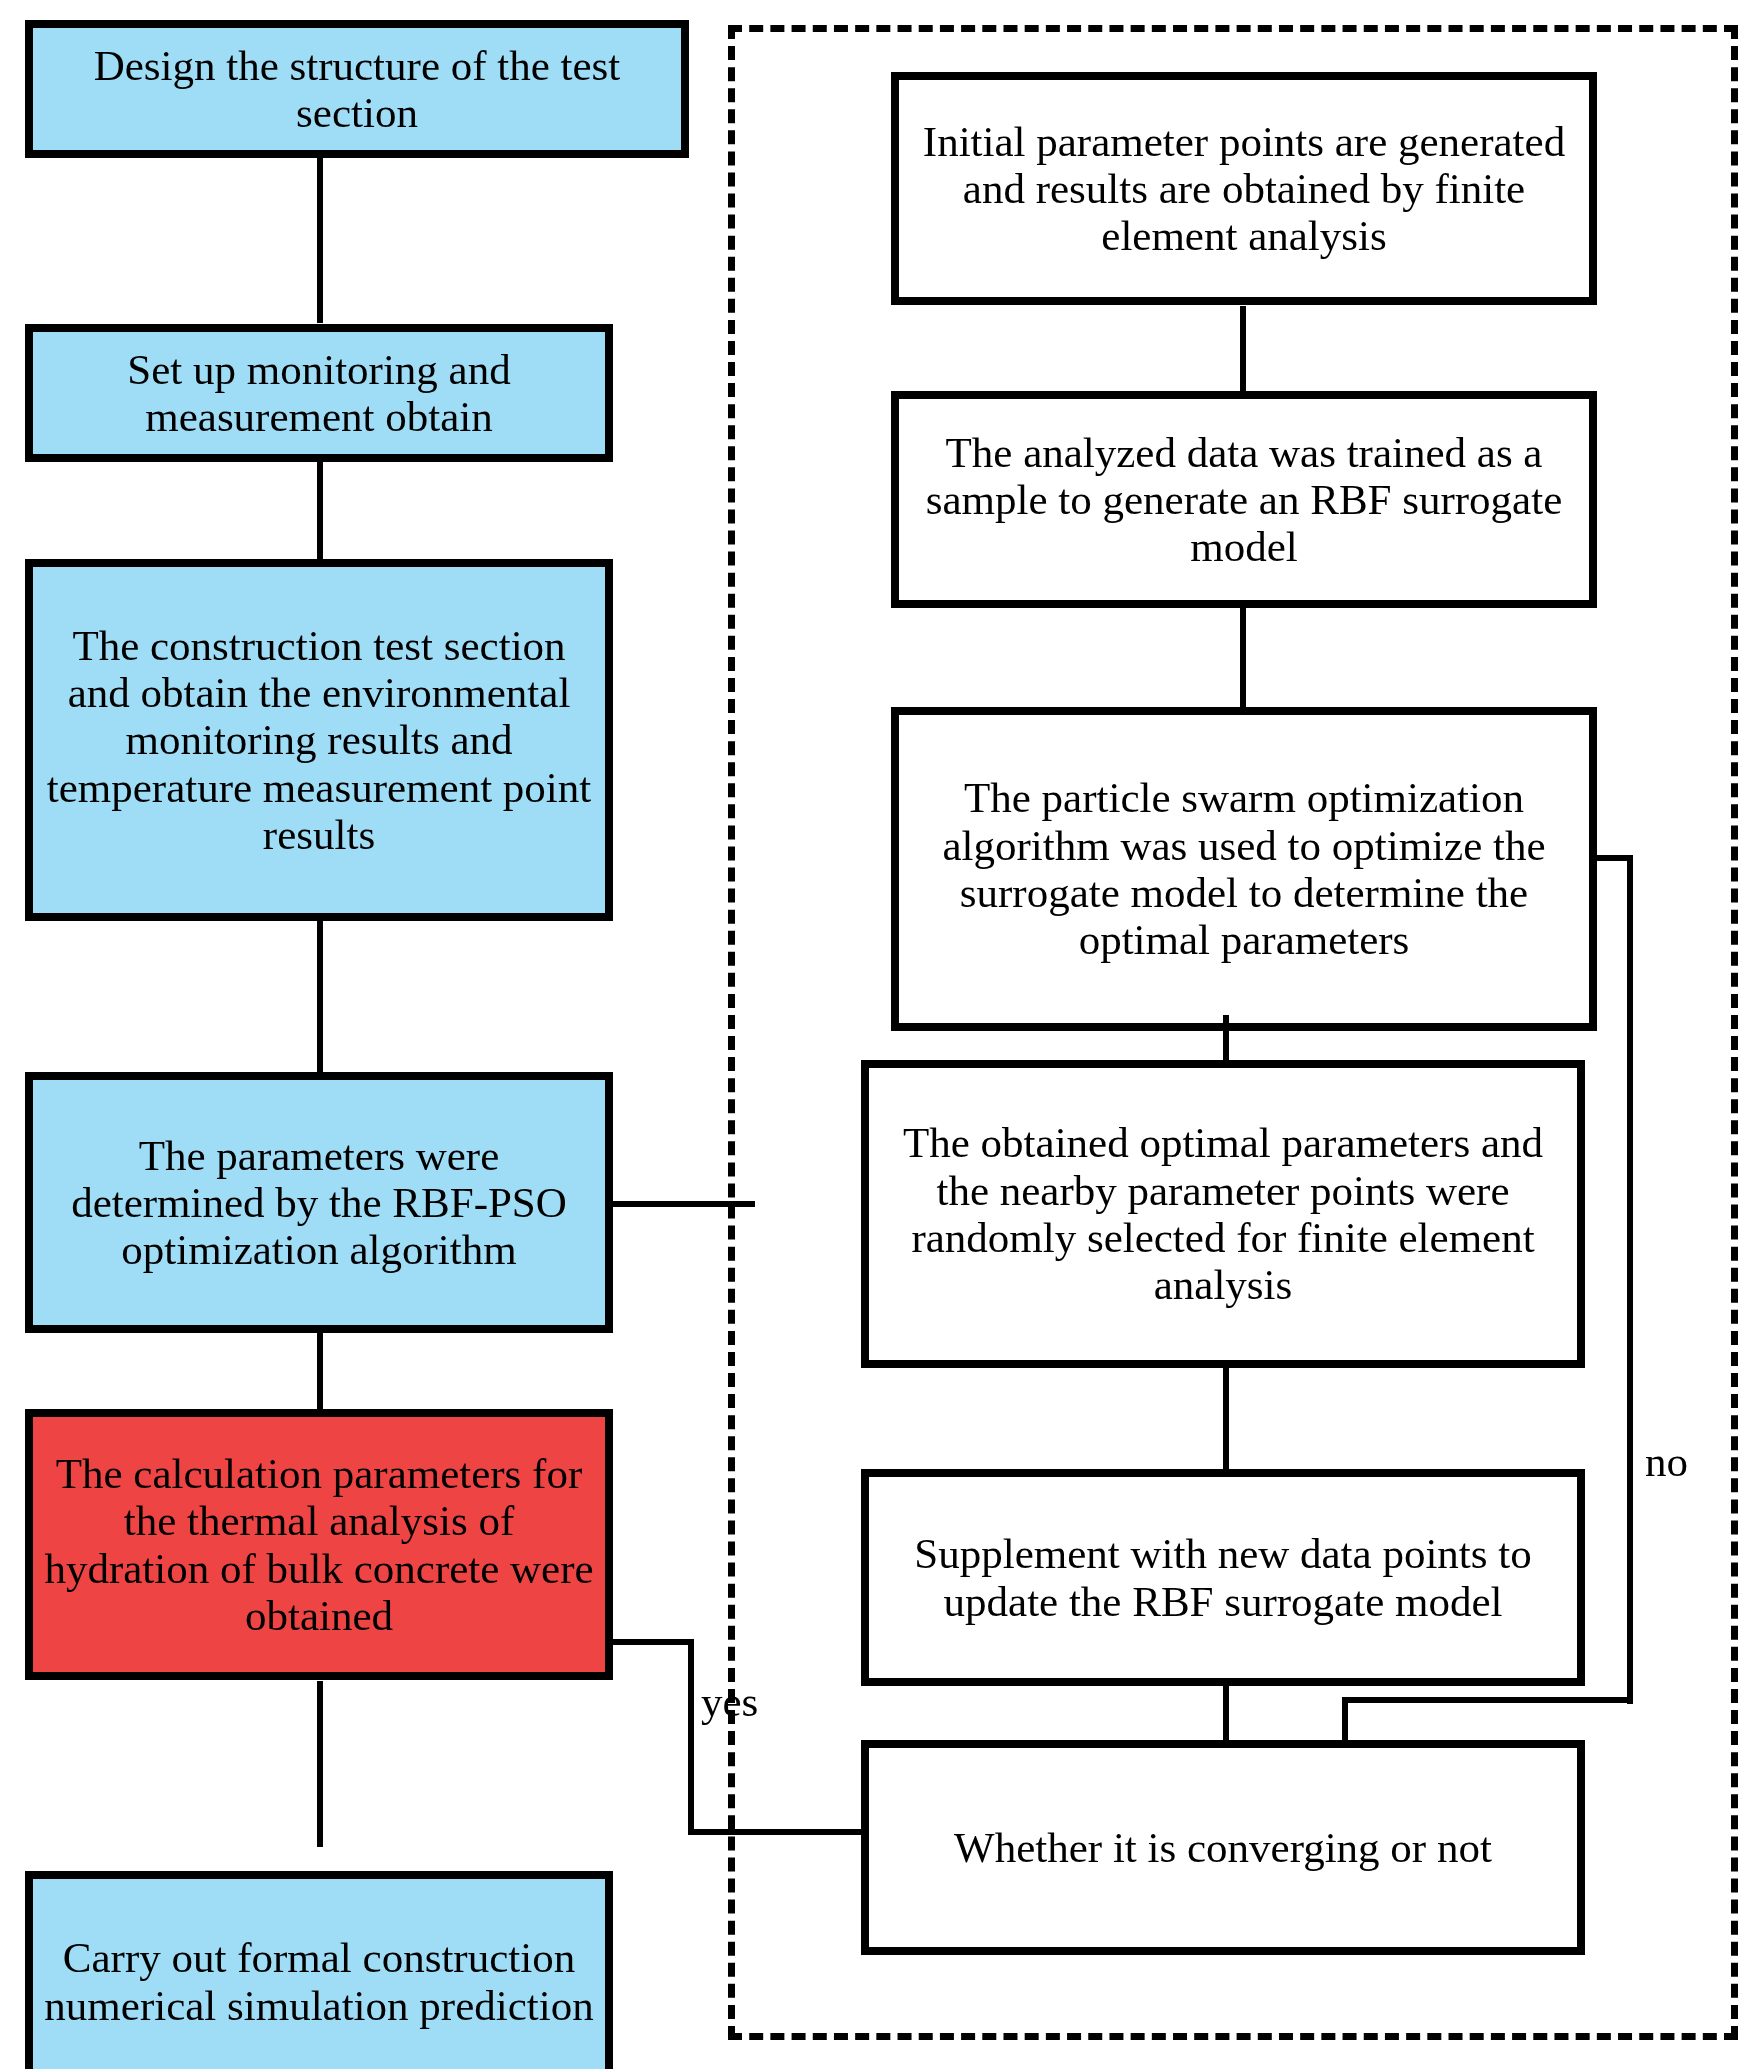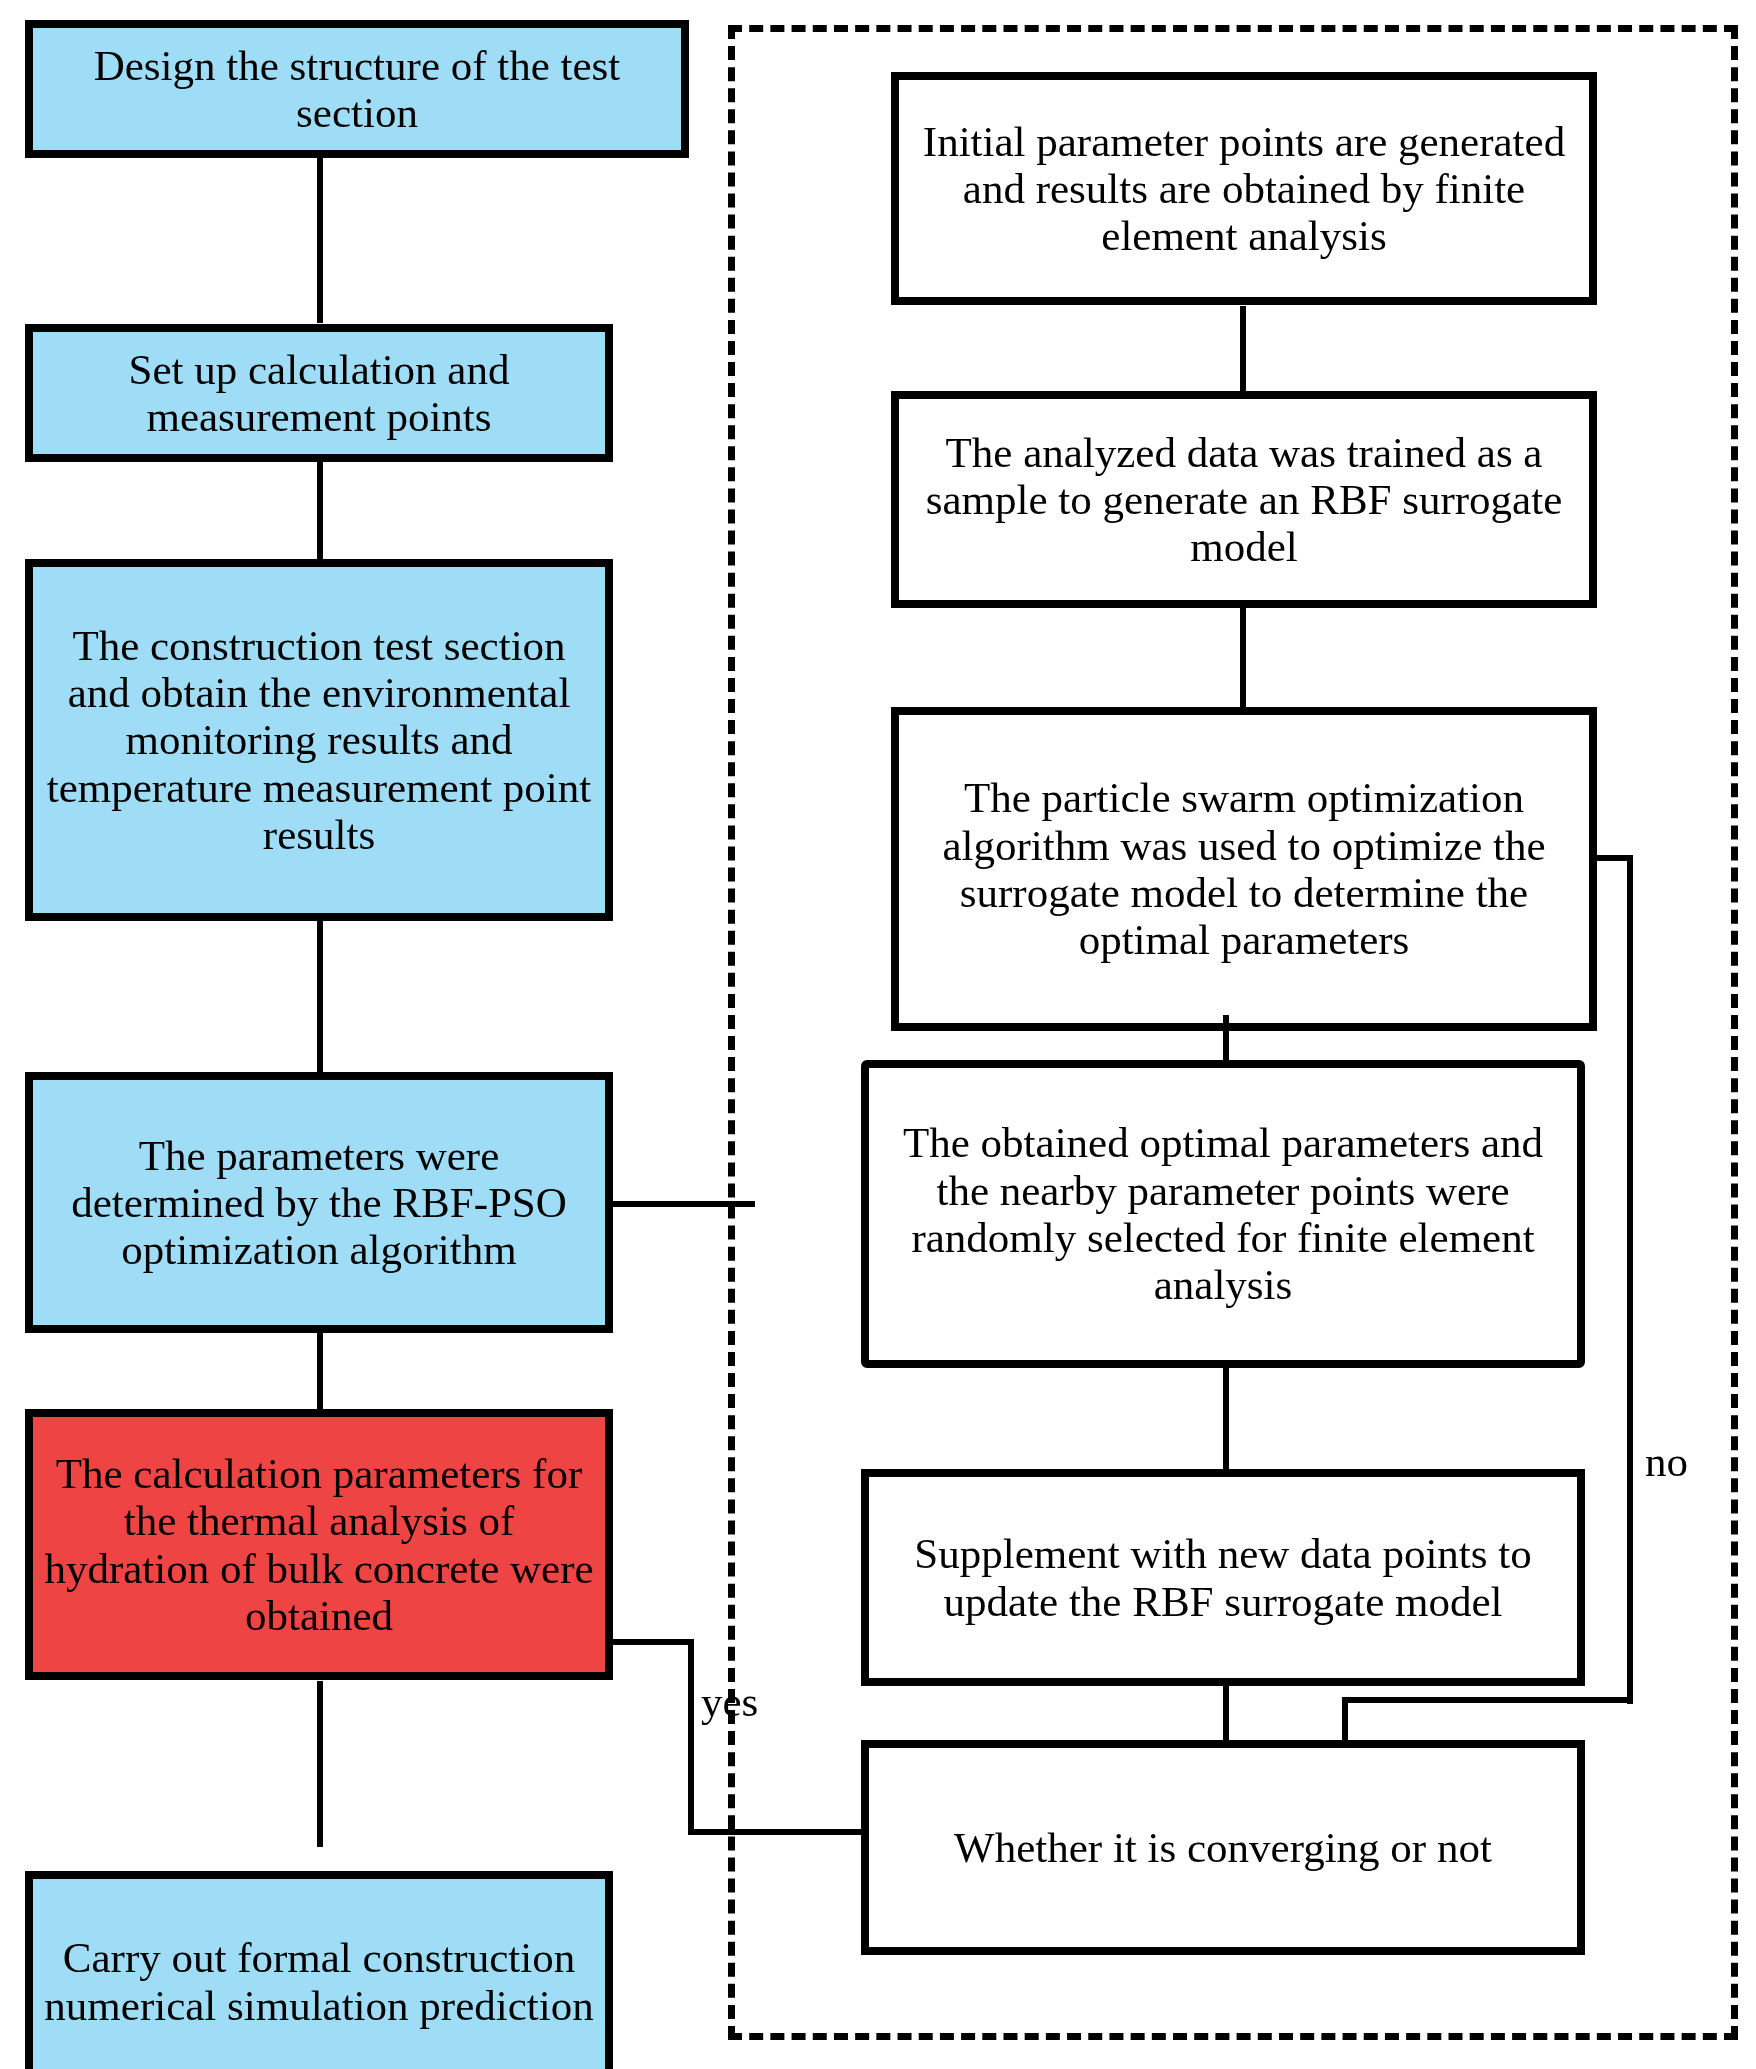--- a/index.html
+++ b/index.html
@@ -65,21 +65,21 @@
 
 <div id="canvas">
 
   <div class="dashbox" style="left:728px; top:25px; width:1010px; height:2015px;"></div>
 
   <div class="node blue fz-left" style="left:25px; top:20px; width:664px; height:138px;">
     <span>Design the structure of the test section</span>
   </div>
 
   <div class="node blue fz-left" style="left:25px; top:324px; width:588px; height:138px;">
-    <span>Set up calculation and measurement points</span>
+    <span>Set up monitoring and measurement obtain</span>
   </div>
 
   <div class="node blue fz-left" style="left:25px; top:559px; width:588px; height:362px;">
     <span>The construction test section and obtain the environmental monitoring results and temperature measurement point results</span>
   </div>
 
   <div class="node blue fz-left" style="left:25px; top:1072px; width:588px; height:261px;">
     <span>The parameters were determined by the RBF-PSO optimization algorithm</span>
   </div>
 
@@ -96,21 +96,21 @@
   </div>
 
   <div class="node white fz-right" style="left:891px; top:391px; width:706px; height:217px;">
     <span>The analyzed data was trained as a sample to generate an RBF surrogate model</span>
   </div>
 
   <div class="node white fz-right" style="left:891px; top:707px; width:706px; height:324px;">
     <span>The particle swarm optimization algorithm was used to optimize the surrogate model to determine the optimal parameters</span>
   </div>
 
-  <div class="node white fz-right" style="left:861px; top:1060px; width:724px; height:308px;border-radius:6px;">
+  <div class="node white fz-right" style="left:861px; top:1060px; width:724px; height:308px;">
     <span>The obtained optimal parameters and the nearby parameter points were randomly selected for finite element analysis</span>
   </div>
 
   <div class="node white fz-right" style="left:861px; top:1469px; width:724px; height:217px;">
     <span>Supplement with new data points to update the RBF surrogate model</span>
   </div>
 
   <div class="node white fz-right" style="left:861px; top:1740px; width:724px; height:215px;">
     <span>Whether it is converging or not</span>
   </div>

